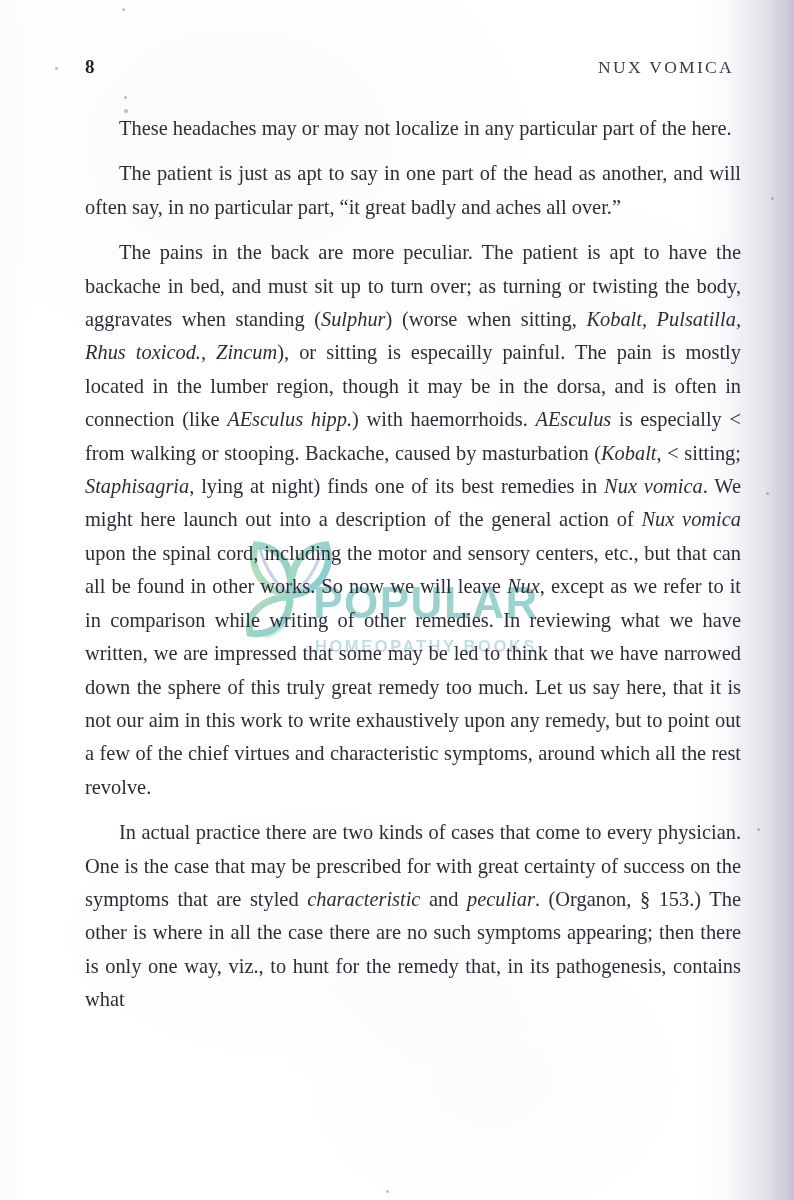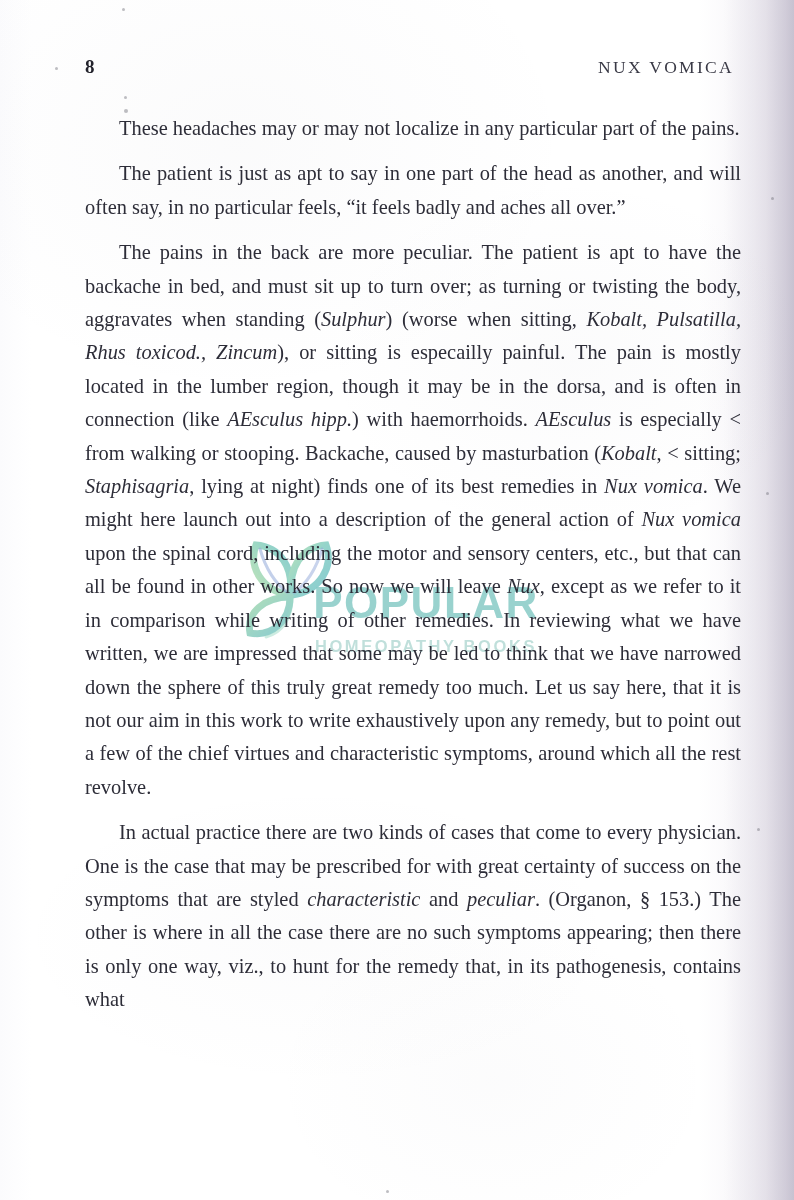--- a/index.html
+++ b/index.html
@@ -201,20 +201,20 @@
       <path d="M58 64 C 32 64, 14 80, 18 100 C 40 104, 58 88, 58 64 Z" fill="none" stroke="url(#gB)" stroke-width="7" stroke-linecap="round"></path>
       <path d="M60 64 C 60 86, 50 100, 34 104" fill="none" stroke="#5bbf9e" stroke-width="3" opacity=".5" stroke-linecap="round"></path>
     </svg>
     <div class="wm-text">
       <div class="wm-popular">POPULAR</div>
       <div class="wm-sub">HOMEOPATHY BOOKS</div>
     </div>
   </div>
 
   <div class="textblock" id="textblock">
-      <p class="para"><span>These headaches may or may not localize in any particular part of the pains.</span></p>
-      <p class="para"><span>The patient is just as apt to say in one part of the head as another, and will often say, in no particular feels, “it feels badly and aches all over.”</span></p>
+      <p class="para"><span>These headaches may or may not localize in any particular part of the here.</span></p>
+      <p class="para"><span>The patient is just as apt to say in one part of the head as another, and will often say, in no particular part, “it great badly and aches all over.”</span></p>
       <p class="para"><span>The pains in the back are more peculiar. The patient is apt to have the backache in bed, and must sit up to turn over; as turning or twisting the body, aggravates when standing (</span><i>Sulphur</i><span>) (worse when sitting, </span><i>Kobalt, Pulsatilla, Rhus toxicod., Zincum</i><span>), or sitting is especailly painful. The pain is mostly located in the lumber region, though it may be in the dorsa, and is often in connection (like </span><i>AEsculus hipp.</i><span>) with haemorrhoids. </span><i>AEsculus</i><span> is especially &lt; from walking or stooping. Backache, caused by masturbation (</span><i>Kobalt</i><span>, &lt; sitting; </span><i>Staphisagria</i><span>, lying at night) finds one of its best remedies in </span><i>Nux vomica</i><span>. We might here launch out into a description of the general action of </span><i>Nux vomica</i><span> upon the spinal cord, including the motor and sensory centers, etc., but that can all be found in other works. So now we will leave </span><i>Nux</i><span>, except as we refer to it in comparison while writing of other remedies. In reviewing what we have written, we are impressed that some may be led to think that we have narrowed down the sphere of this truly great remedy too much. Let us say here, that it is not our aim in this work to write exhaustively upon any remedy, but to point out a few of the chief virtues and characteristic symptoms, around which all the rest revolve.</span></p>
       <p class="para"><span>In actual practice there are two kinds of cases that come to every physician. One is the case that may be prescribed for with great certainty of success on the symptoms that are styled </span><i>characteristic</i><span> and </span><i>peculiar</i><span>. (Organon, § 153.) The other is where in all the case there are no such symptoms appearing; then there is only one way, viz., to hunt for the remedy that, in its pathogenesis, contains what</span></p>
     </div>
 
   <div class="edge-shadow"></div>
 </div>
 
 </body></html>

